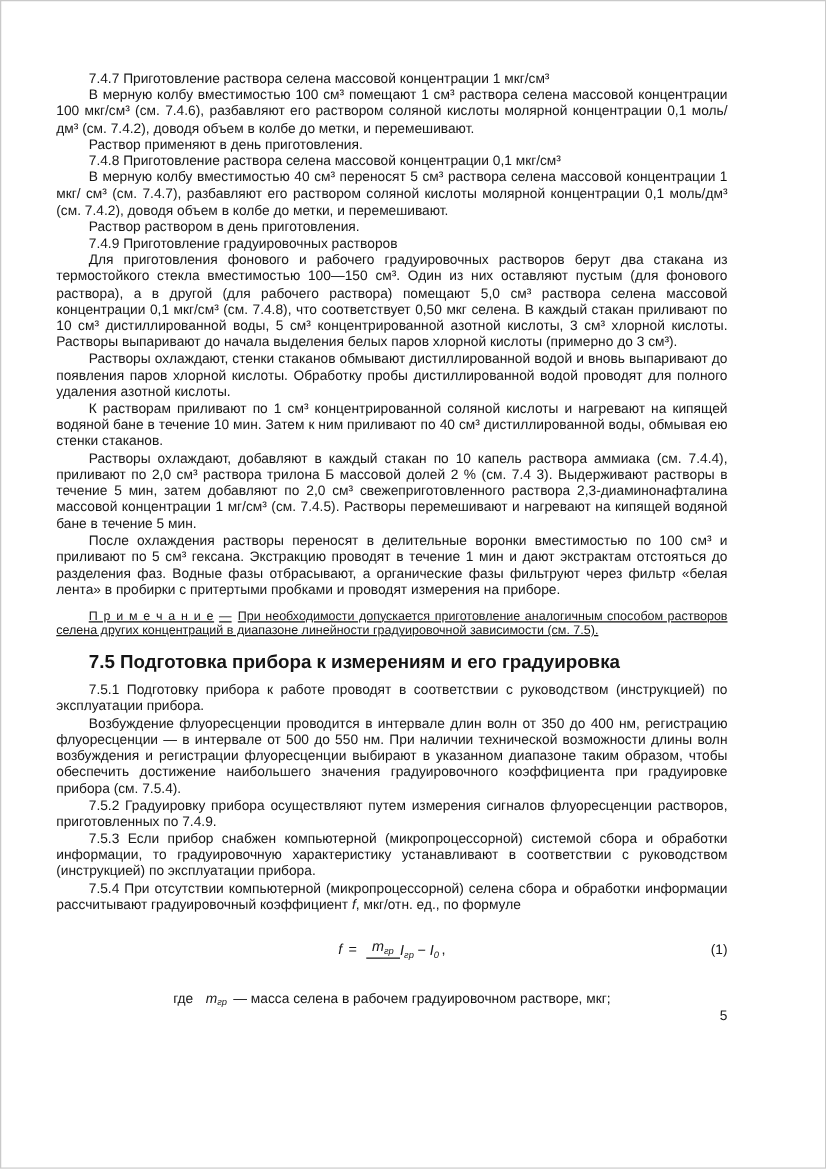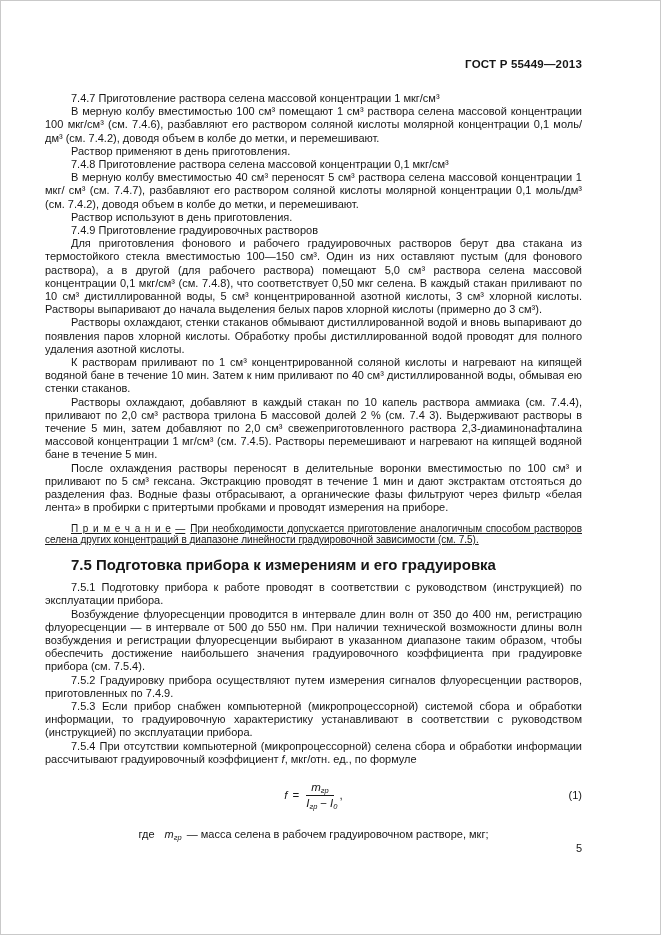--- a/index.html
+++ b/index.html
@@ -64,22 +64,22 @@
   }
   .formula-line {
     display: inline-flex;
     align-items: center;
     font-size: 11.5px;
   }
   .formula-line i { font-style: italic; }
   .formula-eq { padding: 0 5px; }
   .frac {
     display: inline-flex;
-    flex-direction: column;
-    align-items: flex-start;
+    flex-direction: row;
+    align-items: flex-end;
     text-align: center;
     margin: 0 2px;
   }
   .frac .num {
     border-bottom: 1px solid #161616;
     padding: 0 5px 2px 5px;
   }
   .frac .den { padding-top: 1px; }
   sub {
     font-size: 7.5px;
@@ -110,28 +110,27 @@
     font-size: 11px;
     line-height: 13px;
   }
 </style>
 </head>
 <body>
 
 <div class="page">
   <div class="content">
 
-    <div class="doc-header">ГОСТ Р 55449—2013</div>
 
     <p class="body-par">7.4.7 Приготовление раствора селена массовой концентрации 1 мкг/см³</p>
     <p class="body-par">В мерную колбу вместимостью 100 см³ помещают 1 см³ раствора селена массовой концентрации 100 мкг/см³ (см. 7.4.6), разбавляют его раствором соляной кислоты молярной концентрации 0,1 моль/дм³ (см. 7.4.2), доводя объем в колбе до метки, и перемешивают.</p>
     <p class="body-par">Раствор применяют в день приготовления.</p>
     <p class="body-par">7.4.8 Приготовление раствора селена массовой концентрации 0,1 мкг/см³</p>
     <p class="body-par">В мерную колбу вместимостью 40 см³ переносят 5 см³ раствора селена массовой концентрации 1 мкг/ см³ (см. 7.4.7), разбавляют его раствором соляной кислоты молярной концентрации 0,1 моль/дм³ (см. 7.4.2), доводя объем в колбе до метки, и перемешивают.</p>
-    <p class="body-par">Раствор используют в день приготовления.</p>
+    <p class="body-par">Раствор раствором в день приготовления.</p>
     <p class="body-par">7.4.9 Приготовление градуировочных растворов</p>
     <p class="body-par">Для приготовления фонового и рабочего градуировочных растворов берут два стакана из термостойкого стекла вместимостью 100—150 см³. Один из них оставляют пустым (для фонового раствора), а в другой (для рабочего раствора) помещают 5,0 см³ раствора селена массовой концентрации 0,1 мкг/см³ (см. 7.4.8), что соответствует 0,50 мкг селена. В каждый стакан приливают по 10 см³ дистиллированной воды, 5 см³ концентрированной азотной кислоты, 3 см³ хлорной кислоты. Растворы выпаривают до начала выделения белых паров хлорной кислоты (примерно до 3 см³).</p>
     <p class="body-par">Растворы охлаждают, стенки стаканов обмывают дистиллированной водой и вновь выпаривают до появления паров хлорной кислоты. Обработку пробы дистиллированной водой проводят для полного удаления азотной кислоты.</p>
     <p class="body-par">К растворам приливают по 1 см³ концентрированной соляной кислоты и нагревают на кипящей водяной бане в течение 10 мин. Затем к ним приливают по 40 см³ дистиллированной воды, обмывая ею стенки стаканов.</p>
     <p class="body-par">Растворы охлаждают, добавляют в каждый стакан по 10 капель раствора аммиака (см. 7.4.4), приливают по 2,0 см³ раствора трилона Б массовой долей 2 % (см. 7.4 3). Выдерживают растворы в течение 5 мин, затем добавляют по 2,0 см³ свежеприготовленного раствора 2,3-диаминонафталина массовой концентрации 1 мг/см³ (см. 7.4.5). Растворы перемешивают и нагревают на кипящей водяной бане в течение 5 мин.</p>
     <p class="body-par">После охлаждения растворы переносят в делительные воронки вместимостью по 100 см³ и приливают по 5 см³ гексана. Экстракцию проводят в течение 1 мин и дают экстрактам отстояться до разделения фаз. Водные фазы отбрасывают, а органические фазы фильтруют через фильтр «белая лента» в пробирки с притертыми пробками и проводят измерения на приборе.</p>
 
     <p class="note-par"><span class="note-label">П р и м е ч а н и е</span><span class="note-dash">—</span><span>При необходимости допускается приготовление аналогичным способом растворов селена других концентраций в диапазоне линейности градуировочной зависимости (см. 7.5).</span></p>
 
     <p class="section-heading">7.5 Подготовка прибора к измерениям и его градуировка</p>

